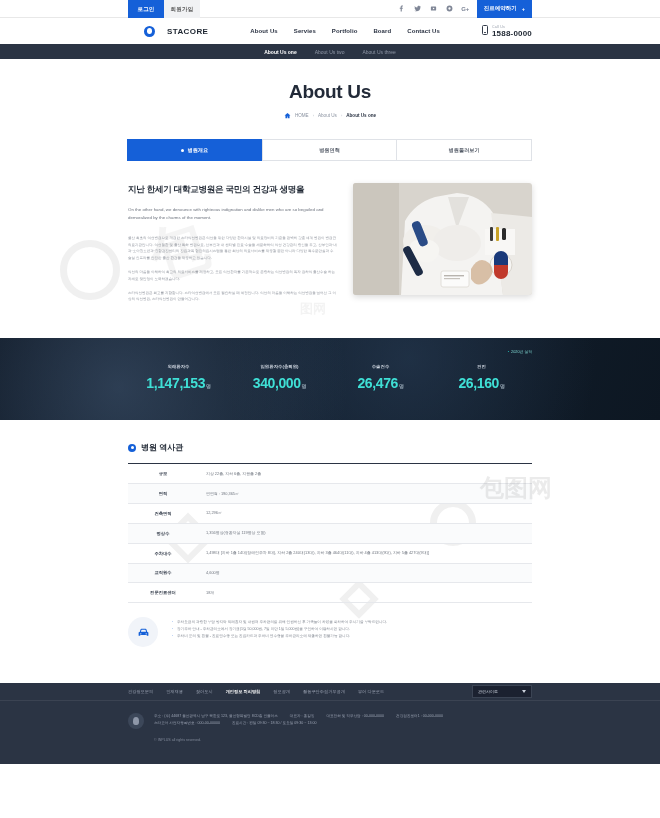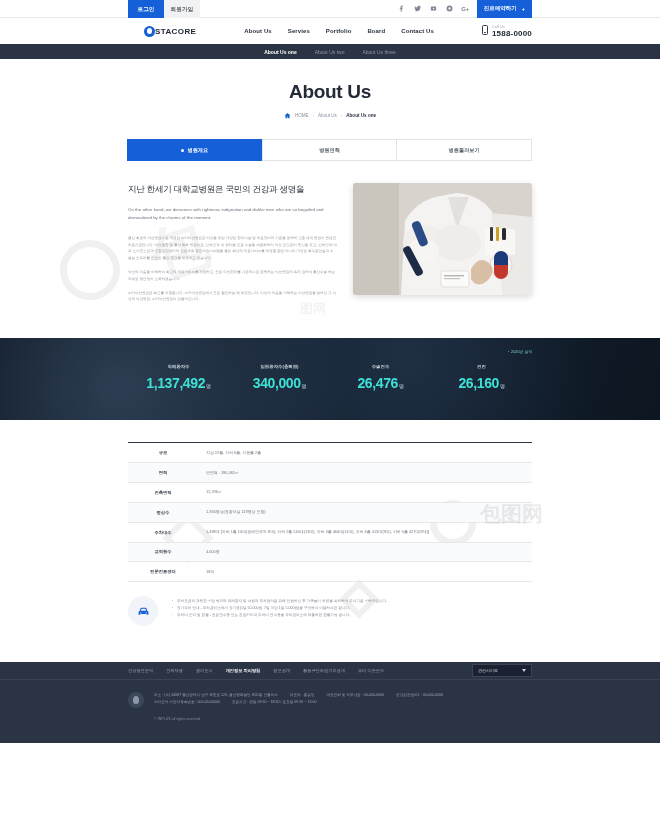--- a/index.html
+++ b/index.html
@@ -29,21 +29,21 @@
   .top-right { display:flex; align-items:center; gap:7px; }
   .sns { width:9px; height:9px; border-radius:50%; display:flex; align-items:center;
          justify-content:center; color:#7c8496; font-size:6px; font-weight:700; }
   .sns svg { width:7px; height:7px; fill:#7f8696; }
   .btn-reserve { background:#1560d8; color:#fff; font-size:5.5px; font-weight:700;
       height:18px; padding: 0 7px; display:flex; align-items:center; gap:5px; }
 
   
   .header { height: 26px; background:#fff; display:flex; justify-content:center; }
   .header-inner { width: 404px; display:flex; align-items:center; justify-content:space-between; }
-  .logo { display:flex; align-items:center; gap:0;padding-left:16px; }
+  .logo { display:flex; align-items:center; gap:12px;padding-left:16px; }
   .logo-mark { width:11px; height:11px; border-radius:50%; background:#1560d8; position:relative; }
   .logo-mark::after { content:""; position:absolute; left:3px; top:2.5px; width:5px; height:6px;
       background:#fff; border-radius: 50% 50% 40% 40%; }
   .logo-text { font-size:8px; font-weight:700; color:#1d2530; letter-spacing:.4px; }
   .gnb { display:flex; align-items:center; gap:16px; }
   .gnb a { font-size:6px; font-weight:700; color:#2a3242; text-decoration:none; letter-spacing:.1px; }
   .callus { display:flex; align-items:flex-start; gap:4px; }
   .phone-ico { width:6px; height:10px; border:1px solid #343c4b; border-radius:1.5px; position:relative; }
   .phone-ico::after{ content:""; position:absolute; left:1.4px; bottom:.8px; width:2px; height:1px;
       background:#343c4b; border-radius:1px; }
@@ -70,21 +70,21 @@
   .tabs { width:404px; margin: 6px auto 0; display:flex; }
   .tab { flex:1; height:22px; display:flex; align-items:center; justify-content:center;
          font-size:5.2px; font-weight:700; border:1px solid #dfe2e7; margin-left:-1px;
          color:#555c68; background:#fff; }
   .tab.on { background:#1560d8; color:#fff; border-color:#1560d8; gap:3px; }
   .tab.on .dot { width:3px; height:3px; border-radius:50%; background:#fff; display:inline-block; }
 
   
   .intro { width:404px; margin: 22px auto 0; display:flex; gap:16px; position:relative; z-index:5; }
   .intro-left { width: 210px; }
-  .intro-head { font-size:8.6px; font-weight:400; color:#1f2733; line-height:1.55; letter-spacing:-.3px; }
+  .intro-head { font-size:8.6px; font-weight:700; color:#1f2733; line-height:1.55; letter-spacing:-.3px; }
   .intro-sub { margin-top:10px; font-size:4.4px; color:#6d737e; line-height:1.75; }
   .intro-body { margin-top:13px; font-size:3.5px; color:#8d929b; line-height:1.95; }
   .intro-body p { margin-bottom: 7px; }
   .intro-photo { width: 180px; height: 112px; border-radius:3px; overflow:hidden;
                  box-shadow: 0 2px 6px rgba(0,0,0,.15); position:relative; }
 
   
   .stats { margin-top: 28px; height: 82px; background:#0e1824; position:relative; overflow:hidden; }
   .stats-bg { position:absolute; inset:0;
     background:
@@ -148,21 +148,21 @@
 </style>
 </head>
 <body>
 
 <div class="page">
 
   <div class="wm" style="left:150px; top:212px; font-size:58px; transform:rotate(-18deg); color:rgba(150,150,150,.10);">包</div>
   <div class="wm" style="left:300px; top:300px; font-size:13px; color:rgba(150,150,150,.11);">图网</div>
   <div class="wm-ring" style="left:430px; top:500px; width:46px; height:46px;"></div>
   <div class="wm-dia" style="left:170px; top:520px; width:36px; height:36px;"></div>
-  <div class="wm" style="left:480px; top:500px; font-size:21px;">包图网</div>
+  <div class="wm" style="left:480px; top:472px; font-size:24px;">包图网</div>
   <div class="wm-dia" style="left:345px; top:585px; width:28px; height:28px;"></div>
   <div class="wm-ring" style="left:60px; top:240px; width:60px; height:60px;"></div>
 
   <div class="topbar">
     <div class="topbar-inner">
       <div class="top-auth">
         <div class="btn-login">로그인</div>
         <div class="btn-join">회원가입</div>
       </div>
       <div class="top-right">
@@ -297,39 +297,43 @@
     </div>
   </div>
 
   <div class="stats">
     <div class="stats-bg"></div>
     <div class="stats-inner">
       <div class="stats-year">2020년 실적</div>
       <div class="stats-row">
         <div class="stat">
           <div class="stat-label">외래환자수</div>
-          <div class="stat-value"><span>1,137,492</span><span class="unit">명</span></div>
+          <div class="stat-value"><span>1,147,153</span><span class="unit">명</span></div>
         </div>
         <div class="stat">
           <div class="stat-label">입원환자수(총퇴원)</div>
           <div class="stat-value"><span>340,000</span><span class="unit">명</span></div>
         </div>
         <div class="stat">
           <div class="stat-label">수술건수</div>
           <div class="stat-value"><span>26,476</span><span class="unit">명</span></div>
         </div>
         <div class="stat">
           <div class="stat-label">건진</div>
           <div class="stat-value"><span>26,160</span><span class="unit">명</span></div>
         </div>
       </div>
     </div>
   </div>
 
   <div class="history">
+    <div class="sec-title">
+      <span class="bullet"></span>
+      <span>병원 역사관</span>
+    </div>
     <table class="tbl">
       <tbody>
         <tr>
           <th>규모</th>
           <td>지상 22층, 지하 6층, 지붕층 2층</td>
         </tr>
         <tr>
           <th>면적</th>
           <td>연면적 : 190,365㎡</td>
         </tr>

